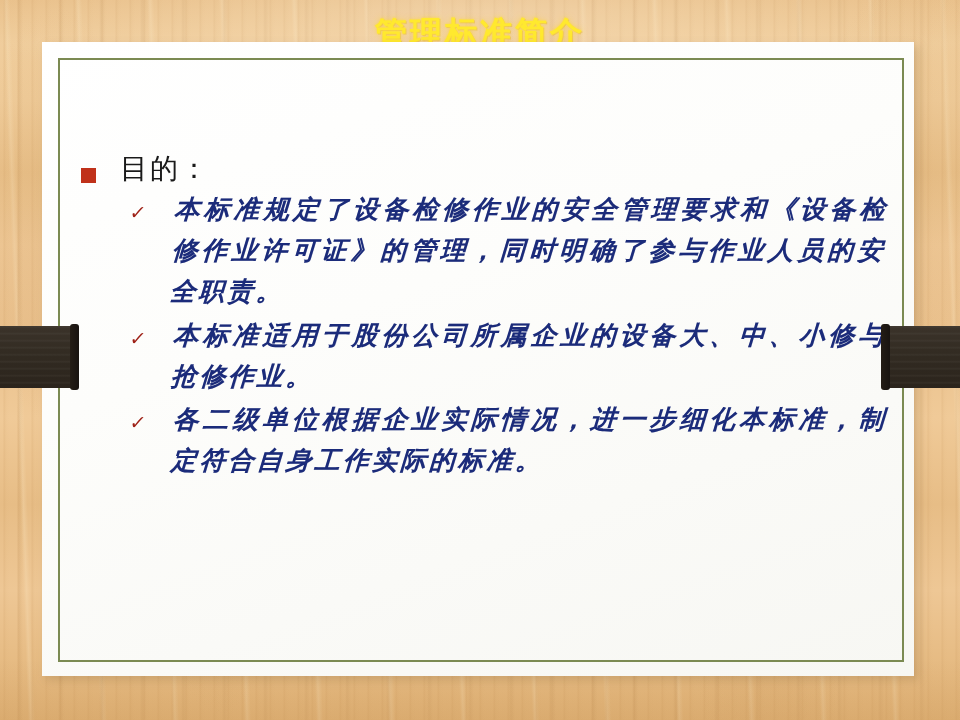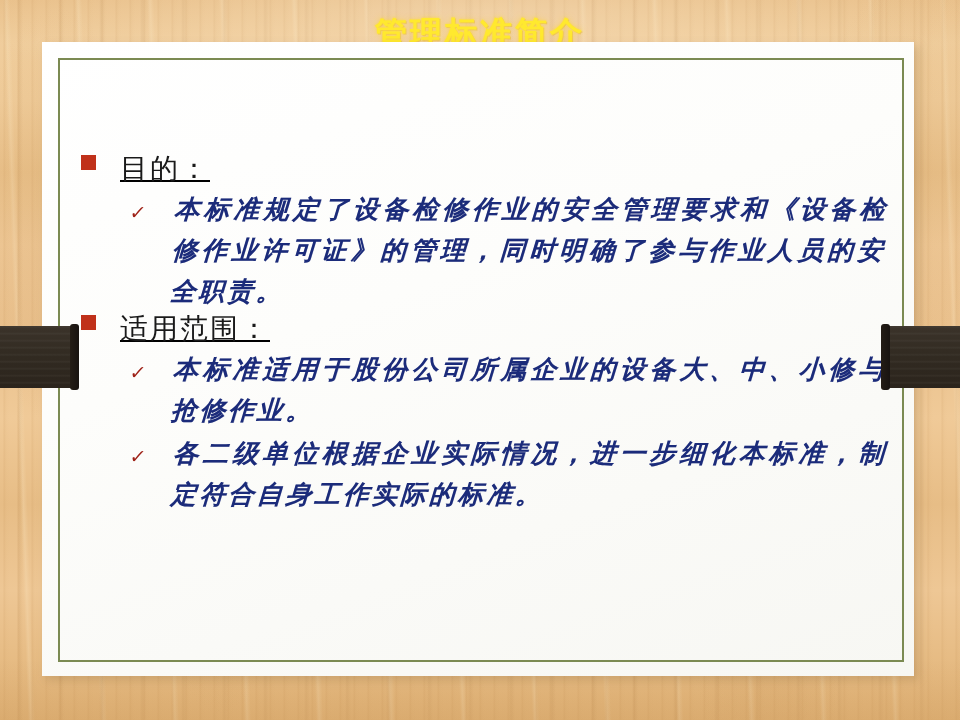--- a/index.html
+++ b/index.html
@@ -157,23 +157,22 @@
     top: 155px;
     width: 820px;
     height: 500px;
     z-index: 7;
   }
 
   .section { margin-bottom: 4px; }
 
   .section-head {
     display: flex;
-    align-items: flex-start;
+    align-items: flex-end;
     margin-bottom: 6px;
-    text-decoration: underline;
   }
   .sq-bullet {
     width: 15px;
     height: 15px;
     background: #c0311a;
     flex: 0 0 auto;
     margin-left: 15px;
     margin-right: 24px;
   }
   .section-head-text {
@@ -275,24 +274,20 @@
         <span class="sq-bullet"></span>
         <span class="section-head-text">目的：</span>
       </div>
       <div class="item">
         <span class="check-bullet">✓</span>
         <span class="item-text">本标准规定了设备检修作业的安全管理要求和《设备检修作业许可证》的管理，同时明确了参与作业人员的安全职责。</span>
       </div>
     </div>
 
     <div class="section">
-      <div class="section-head">
-        <span class="sq-bullet"></span>
-        <span class="section-head-text">适用范围：</span>
-      </div>
       <div class="item">
         <span class="check-bullet">✓</span>
         <span class="item-text">本标准适用于股份公司所属企业的设备大、中、小修与抢修作业。</span>
       </div>
       <div class="item">
         <span class="check-bullet">✓</span>
         <span class="item-text">各二级单位根据企业实际情况，进一步细化本标准，制定符合自身工作实际的标准。</span>
       </div>
     </div>
 

